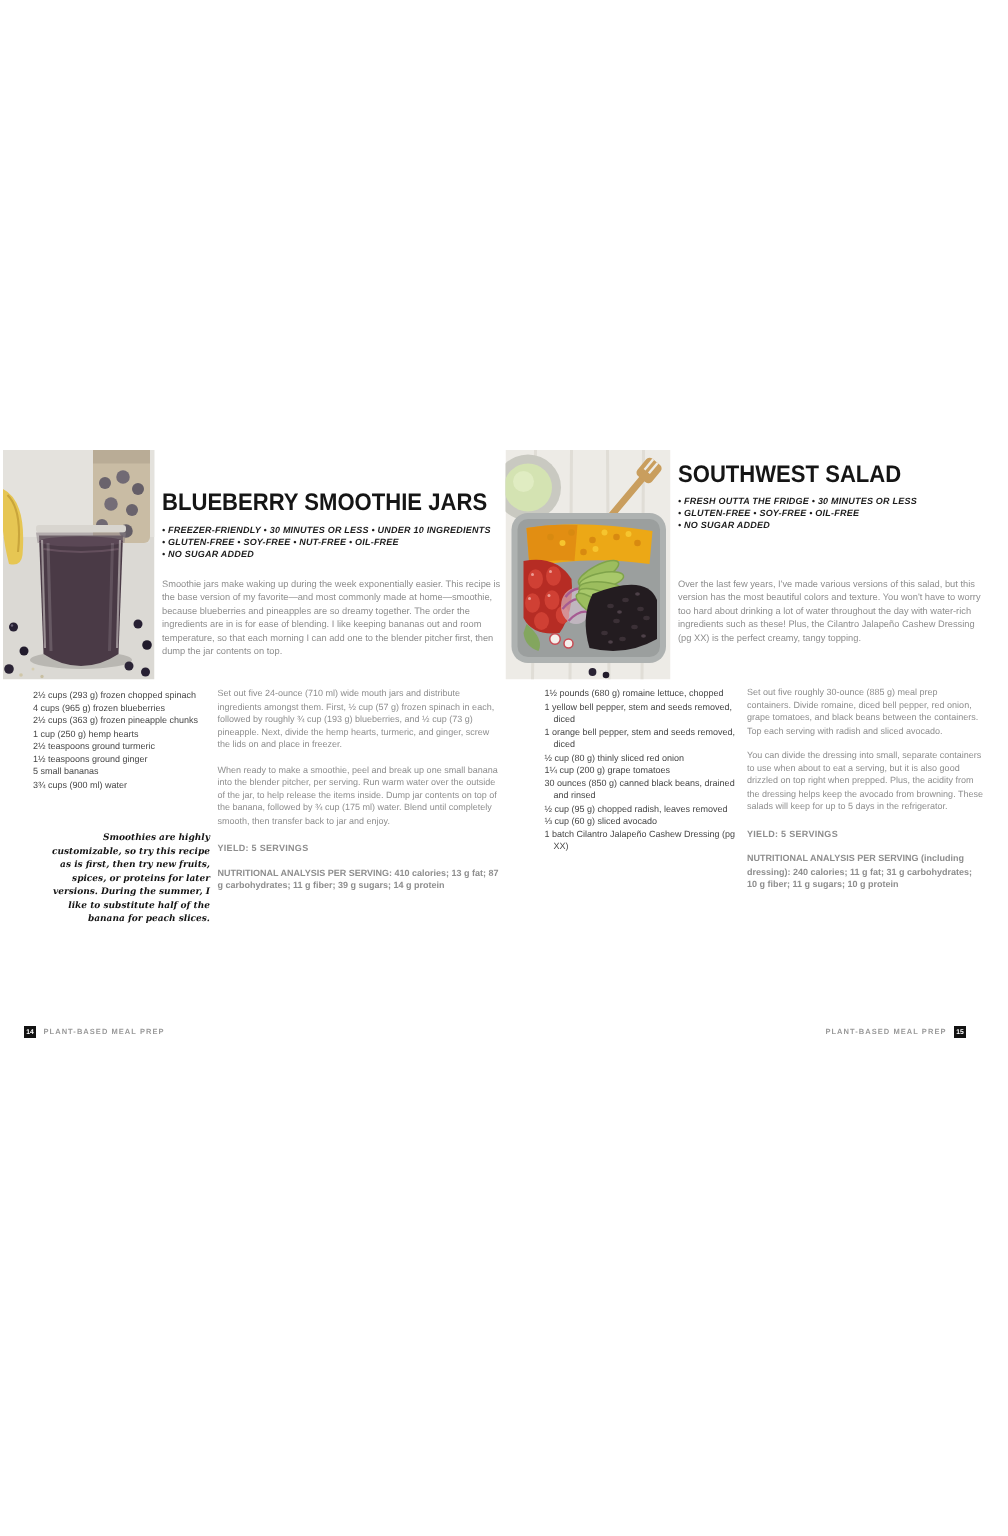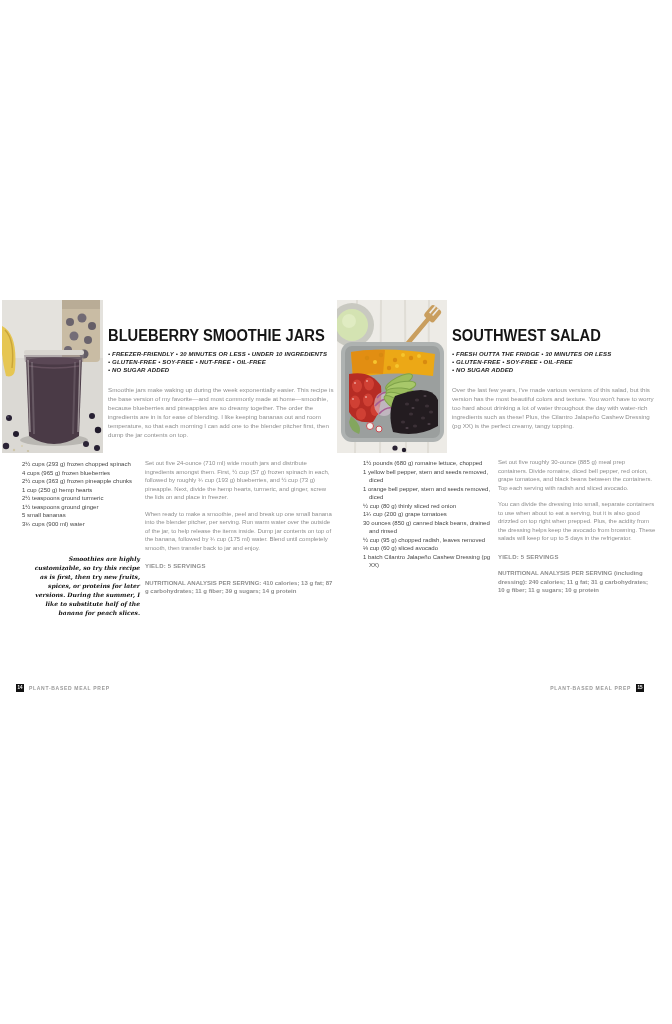--- a/index.html
+++ b/index.html
@@ -57,21 +57,21 @@
   }
   
   #photo-left  { left:2px;   top:300px; width:101px; height:153px; }
   #head-left   { position:absolute; left:108px; top:327px; width:228px; }
   #intro-left  { left:108px; top:385px; width:227px; }
   #ing-left    { left:22px;  top:460px; width:118px; }
   #method-left { left:145px; top:459px; width:190px; }
   #note-left   { left:28px;  top:554px; width:112px; }
   #footer-left { left:16px;  top:684px; }
   #photo-right { left:337px; top:300px; width:110px; height:153px; }
-  #head-right  { position:absolute; left:452px; top:327px; width:204px; }
+  #head-right  { position:absolute; left:452px; top:308px; width:204px; }
   #intro-right { left:452px; top:385px; width:203px; }
   #ing-right   { left:363px; top:459px; width:133px; }
   #method-right{ left:498px; top:458px; width:158px; }
   #footer-right{ right:16px; top:684px; }
 </style>
 </head>
 <body>
 
 <div class="canvas">
 

